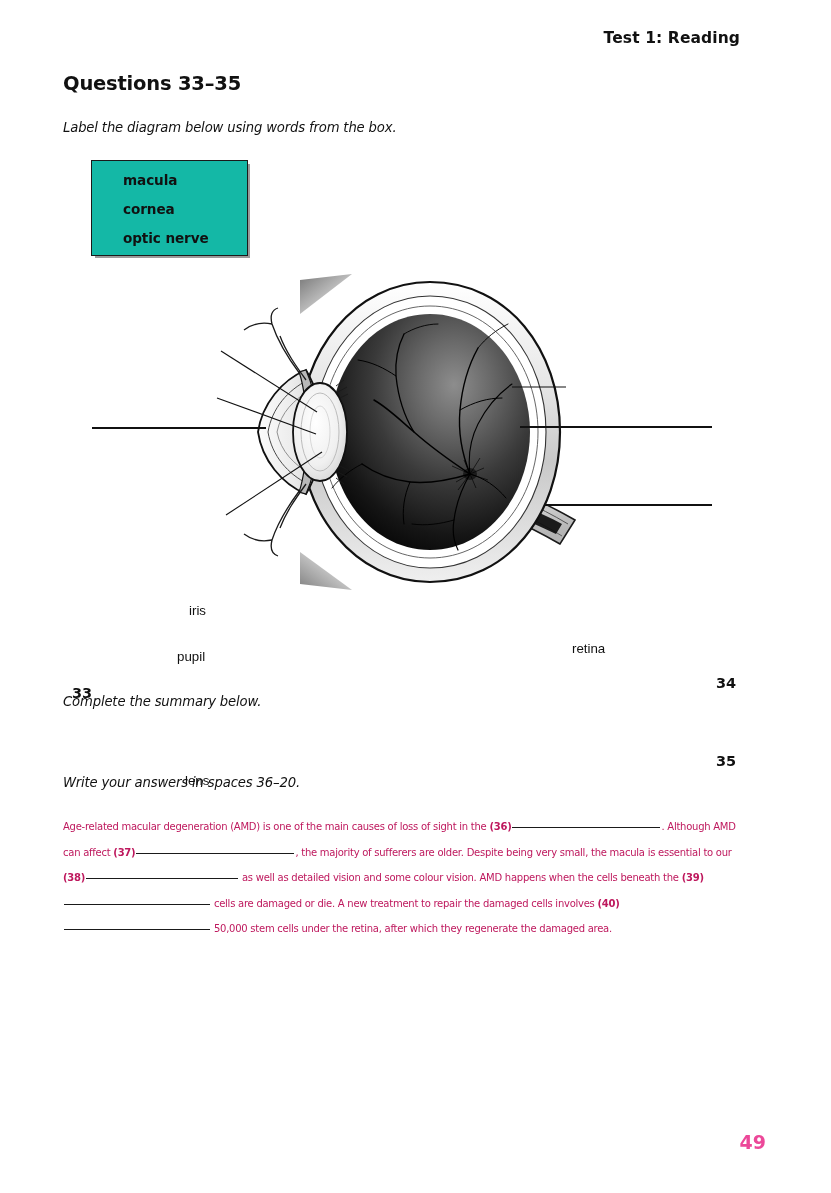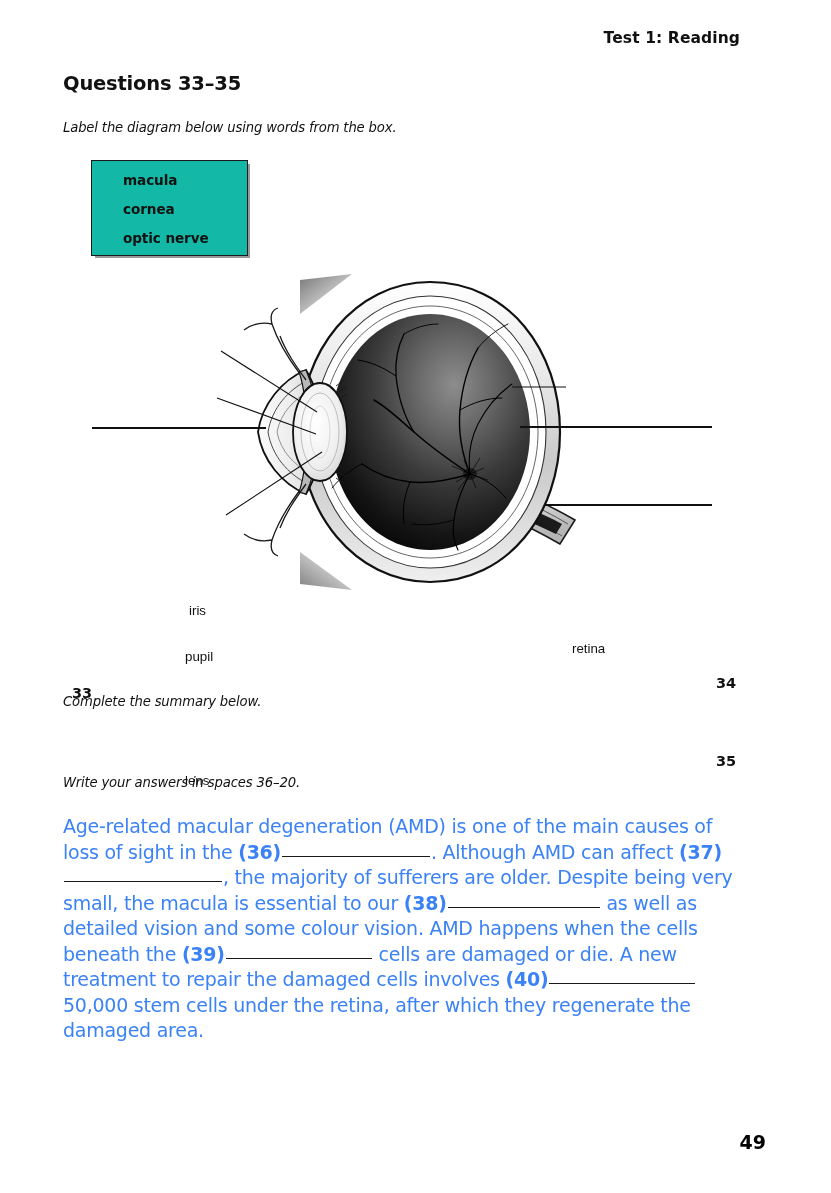--- a/index.html
+++ b/index.html
@@ -111,38 +111,38 @@
   }
   .diag-num {
     position: absolute;
     font-family: "DejaVu Sans", sans-serif;
     font-size: 14.5px;
     font-weight: bold;
     color: #111;
     white-space: nowrap;
   }
   #lbl-iris   { left: 189px; top: 341px; }
-  #lbl-pupil  { left: 177px; top: 387px; margin-left: 8px; }
+  #lbl-pupil  { left: 177px; top: 387px; }
   #lbl-lens   { left: 185px; top: 511px; }
   #lbl-retina { left: 572px; top: 379px; }
   #num-33 { left: 72px;  top: 423px; }
   #num-34 { left: 716px; top: 413px; }
   #num-35 { left: 716px; top: 491px; }
 
   
   #summary {
     position: absolute;
     left: 63px;
     top: 814px;
     width: 680px;
     font-family: "DejaVu Sans", sans-serif;
-    font-size: 19px;
+    font-size: 10px;
     line-height: 25.5px;
     letter-spacing: -0.25px;
-    color: #3b82f6;
+    color: #be185d;
   }
   #summary .qn {
     font-weight: bold;
   }
   #summary .blank {
     display: inline-block;
     border-bottom: 1.5px solid #1a1a1a;
     vertical-align: 2px;
     height: 11px;
     margin: 0 1px;
@@ -154,21 +154,21 @@
   .blank.b40 { width: 146px; }
 
   
   #folio {
     position: absolute;
     right: 65px;
     top: 1131px;
     font-family: "DejaVu Sans", sans-serif;
     font-size: 19px;
     font-weight: bold;
-    color: #000000;
+    color: #ec4899;
   }
 </style>
 </head>
 <body>
 
 <div id="page">
 
   <div class="running-head">Test 1: Reading</div>
 
   <div class="q-heading" id="h-33">Questions 33–35</div>

